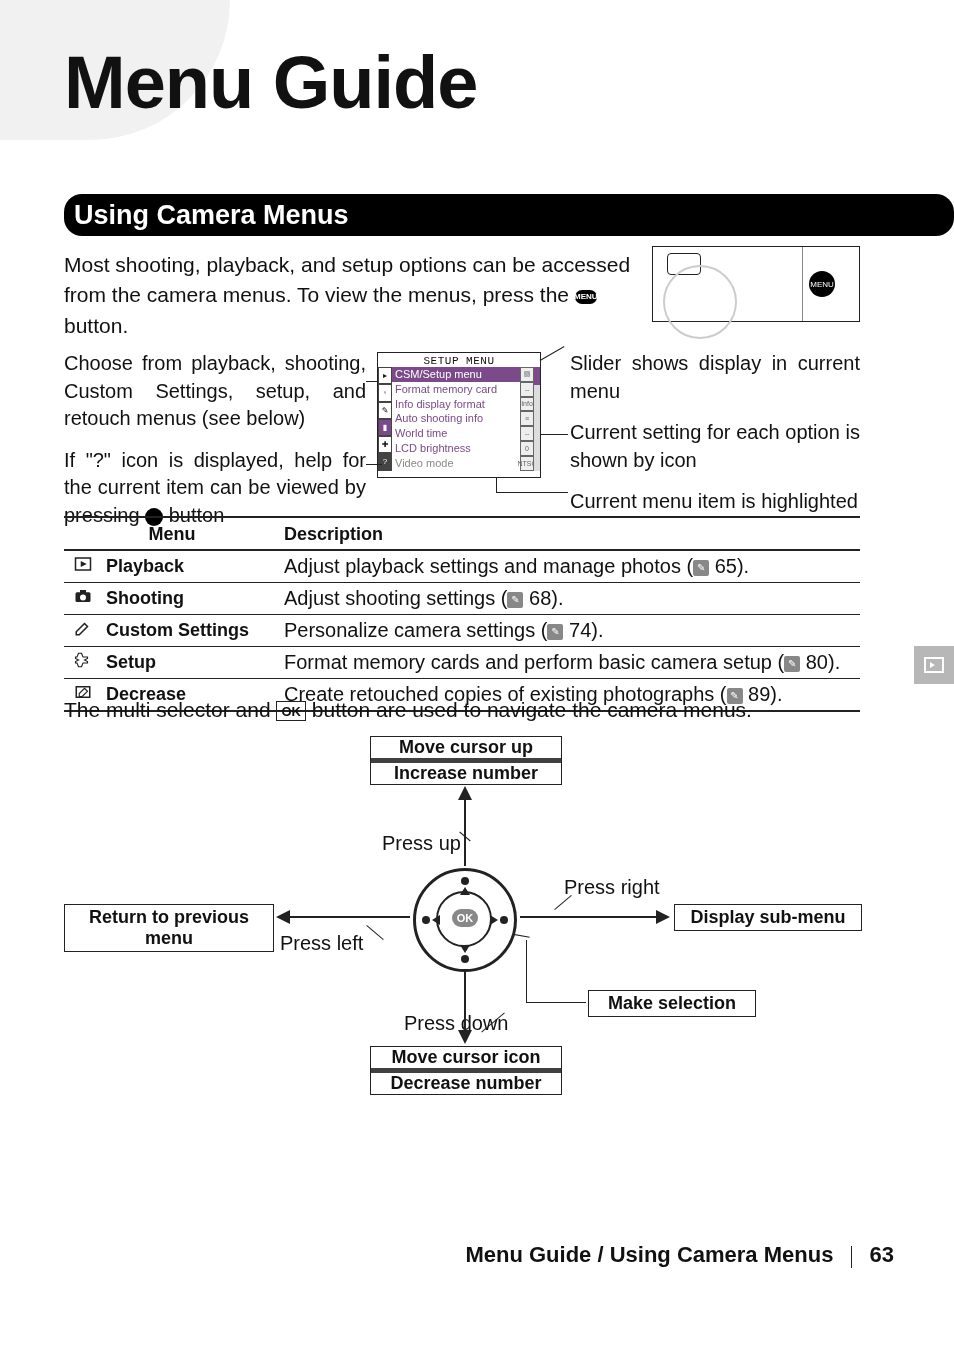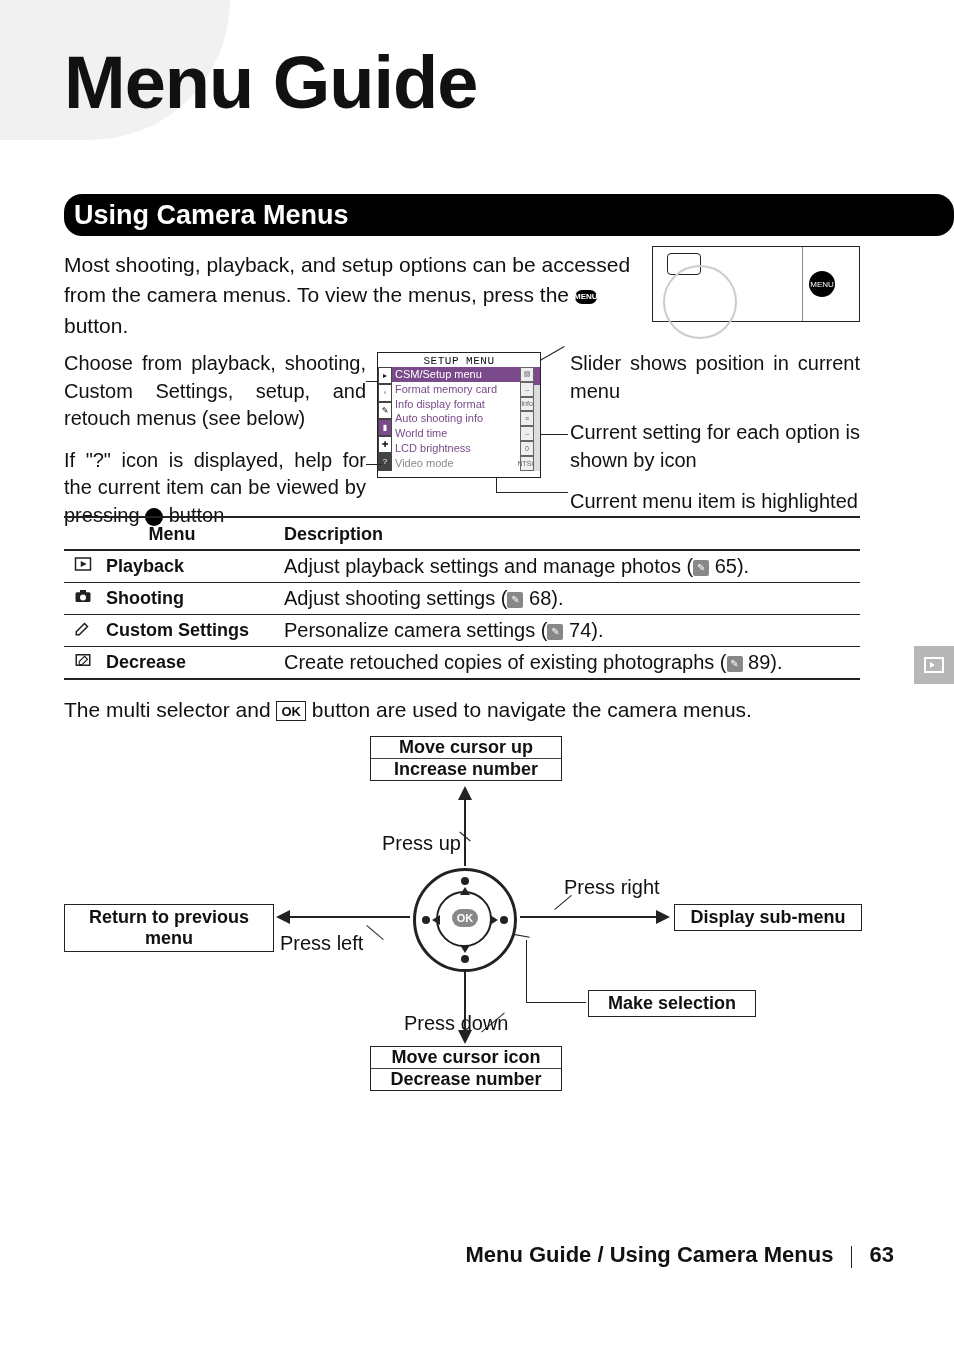--- a/index.html
+++ b/index.html
@@ -100,21 +100,21 @@
   .sel-txt {
     position:absolute; left:64px; top:698px; font-size:21px;
   }
   .ok-chip {
     display:inline-flex; padding:0 4px; height:18px; border:1px solid #222;
     font-size:13px; font-weight:700; align-items:center; vertical-align:middle;
   }
   
   .dia { position:absolute; left:64px; top:736px; width:796px; height:362px; }
   .cbox { position:absolute; border:1px solid #222; text-align:center; font-weight:700; font-size:18px; background:#fff;}
-  .cbox div { border-top:1px solid #404040; }
+  .cbox div { border-top:5px solid #404040; }
   .plain-lbl { position:absolute; font-size:20px; }
   .arrow-h { position:absolute; height:2px; background:#222; }
   .arrow-h::after, .arrow-h::before { content:""; position:absolute; width:0; height:0; }
   .arrow-h.r::after { right:-2px; top:-6px; border-left:14px solid #222; border-top:7px solid transparent; border-bottom:7px solid transparent;}
   .arrow-h.l::after { left:-2px; top:-6px; border-right:14px solid #222; border-top:7px solid transparent; border-bottom:7px solid transparent;}
   .arrow-v { position:absolute; width:2px; background:#222; }
   .arrow-v.u::after { content:""; position:absolute; top:-2px; left:-6px; border-bottom:14px solid #222; border-left:7px solid transparent; border-right:7px solid transparent;}
   .arrow-v.d::after { content:""; position:absolute; bottom:-2px; left:-6px; border-top:14px solid #222; border-left:7px solid transparent; border-right:7px solid transparent;}
   .selector {
     position:absolute; width:98px; height:98px; border:3px solid #222; border-radius:50%;
@@ -186,21 +186,21 @@
 <div class="callouts-left">
   <p>Choose from playback, shooting, Custom Settings, setup, and retouch menus (see below)</p>
   <p>
     <span>If "?" icon is displayed, help for the current item can be viewed by pressing </span>
     <span class="small-round"></span>
     <span> button</span>
   </p>
 </div>
 
 <div class="callouts-right">
-  <p>Slider shows position in current menu</p>
+  <p>Slider shows display in current menu</p>
   <p>Current setting for each option is shown by icon</p>
   <p style="text-align:left">Current menu item is highlighted</p>
 </div>
 
 <div class="menu-screen">
   <div class="ms-title">SETUP MENU</div>
   <div class="ms-body">
     <div class="ms-tabs">
       <span>▸</span>
       <span>◦</span>
@@ -265,20 +265,27 @@
       </tr>
       <tr>
         <td class="icon"><svg class="icon" viewBox="0 0 24 24">
             <path d="M3 17 L14 6 L18 10 L7 21 L3 21 Z" fill="none" stroke="#222" stroke-width="2"></path>
           </svg></td>
         <td class="nm">Custom Settings</td>
         <td>Personalize camera settings (<span class="pg-ico">✎</span> 74).</td>
       </tr>
       <tr>
         <td class="icon"><svg class="icon" viewBox="0 0 24 24">
+            <path d="M6 3 h4 l2 5 h6 v2 l-4 2 l4 2 v2 h-6 l-2 5 h-4 l-2-5 h-2 v-2 l4-2 l-4-2 v-2 h2 z" fill="none" stroke="#222" stroke-width="1.5"></path>
+          </svg></td>
+        <td class="nm">Setup</td>
+        <td>Format memory cards and perform basic camera setup (<span class="pg-ico">✎</span> 80).</td>
+      </tr>
+      <tr>
+        <td class="icon"><svg class="icon" viewBox="0 0 24 24">
             <rect x="3" y="5" width="18" height="14" fill="none" stroke="#222" stroke-width="2"></rect>
             <path d="M14 7 l4 4 l-7 7 h-4 v-4 z" fill="none" stroke="#222" stroke-width="1.5"></path>
           </svg></td>
         <td class="nm">Decrease</td>
         <td>Create retouched copies of existing photographs (<span class="pg-ico">✎</span> 89).</td>
       </tr>
     </tbody>
 </table>
 
 <div class="sel-txt">

